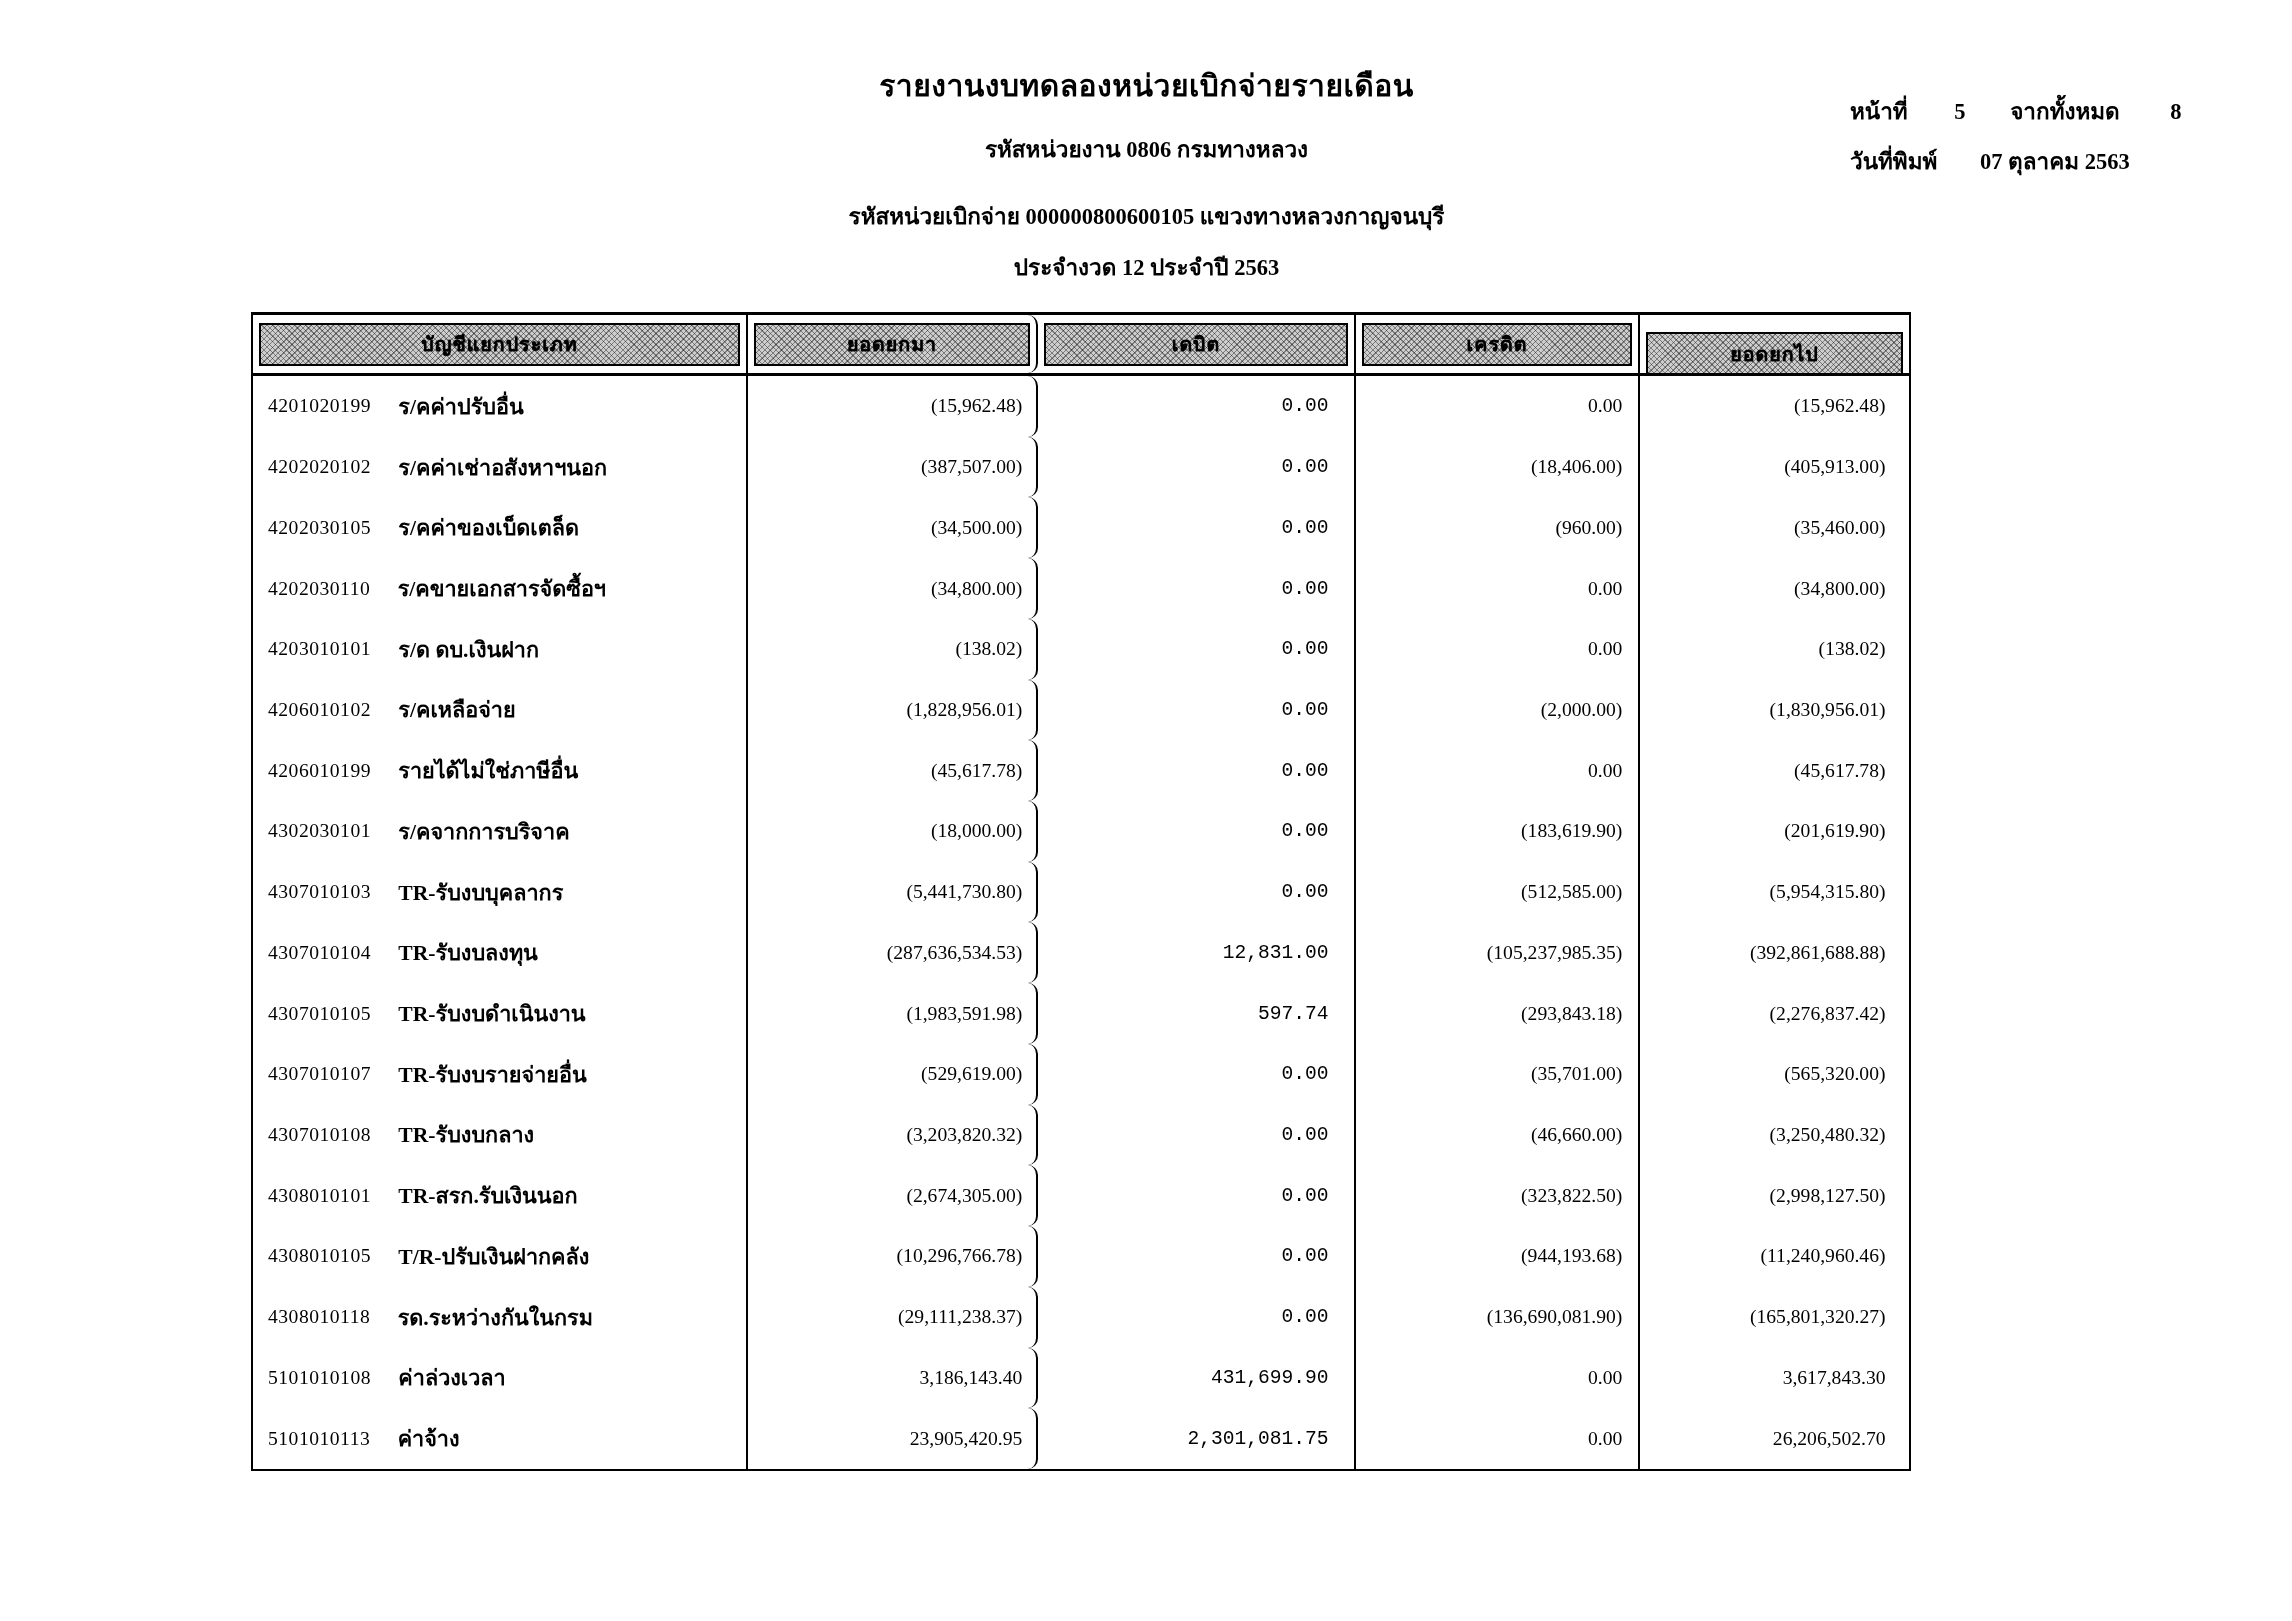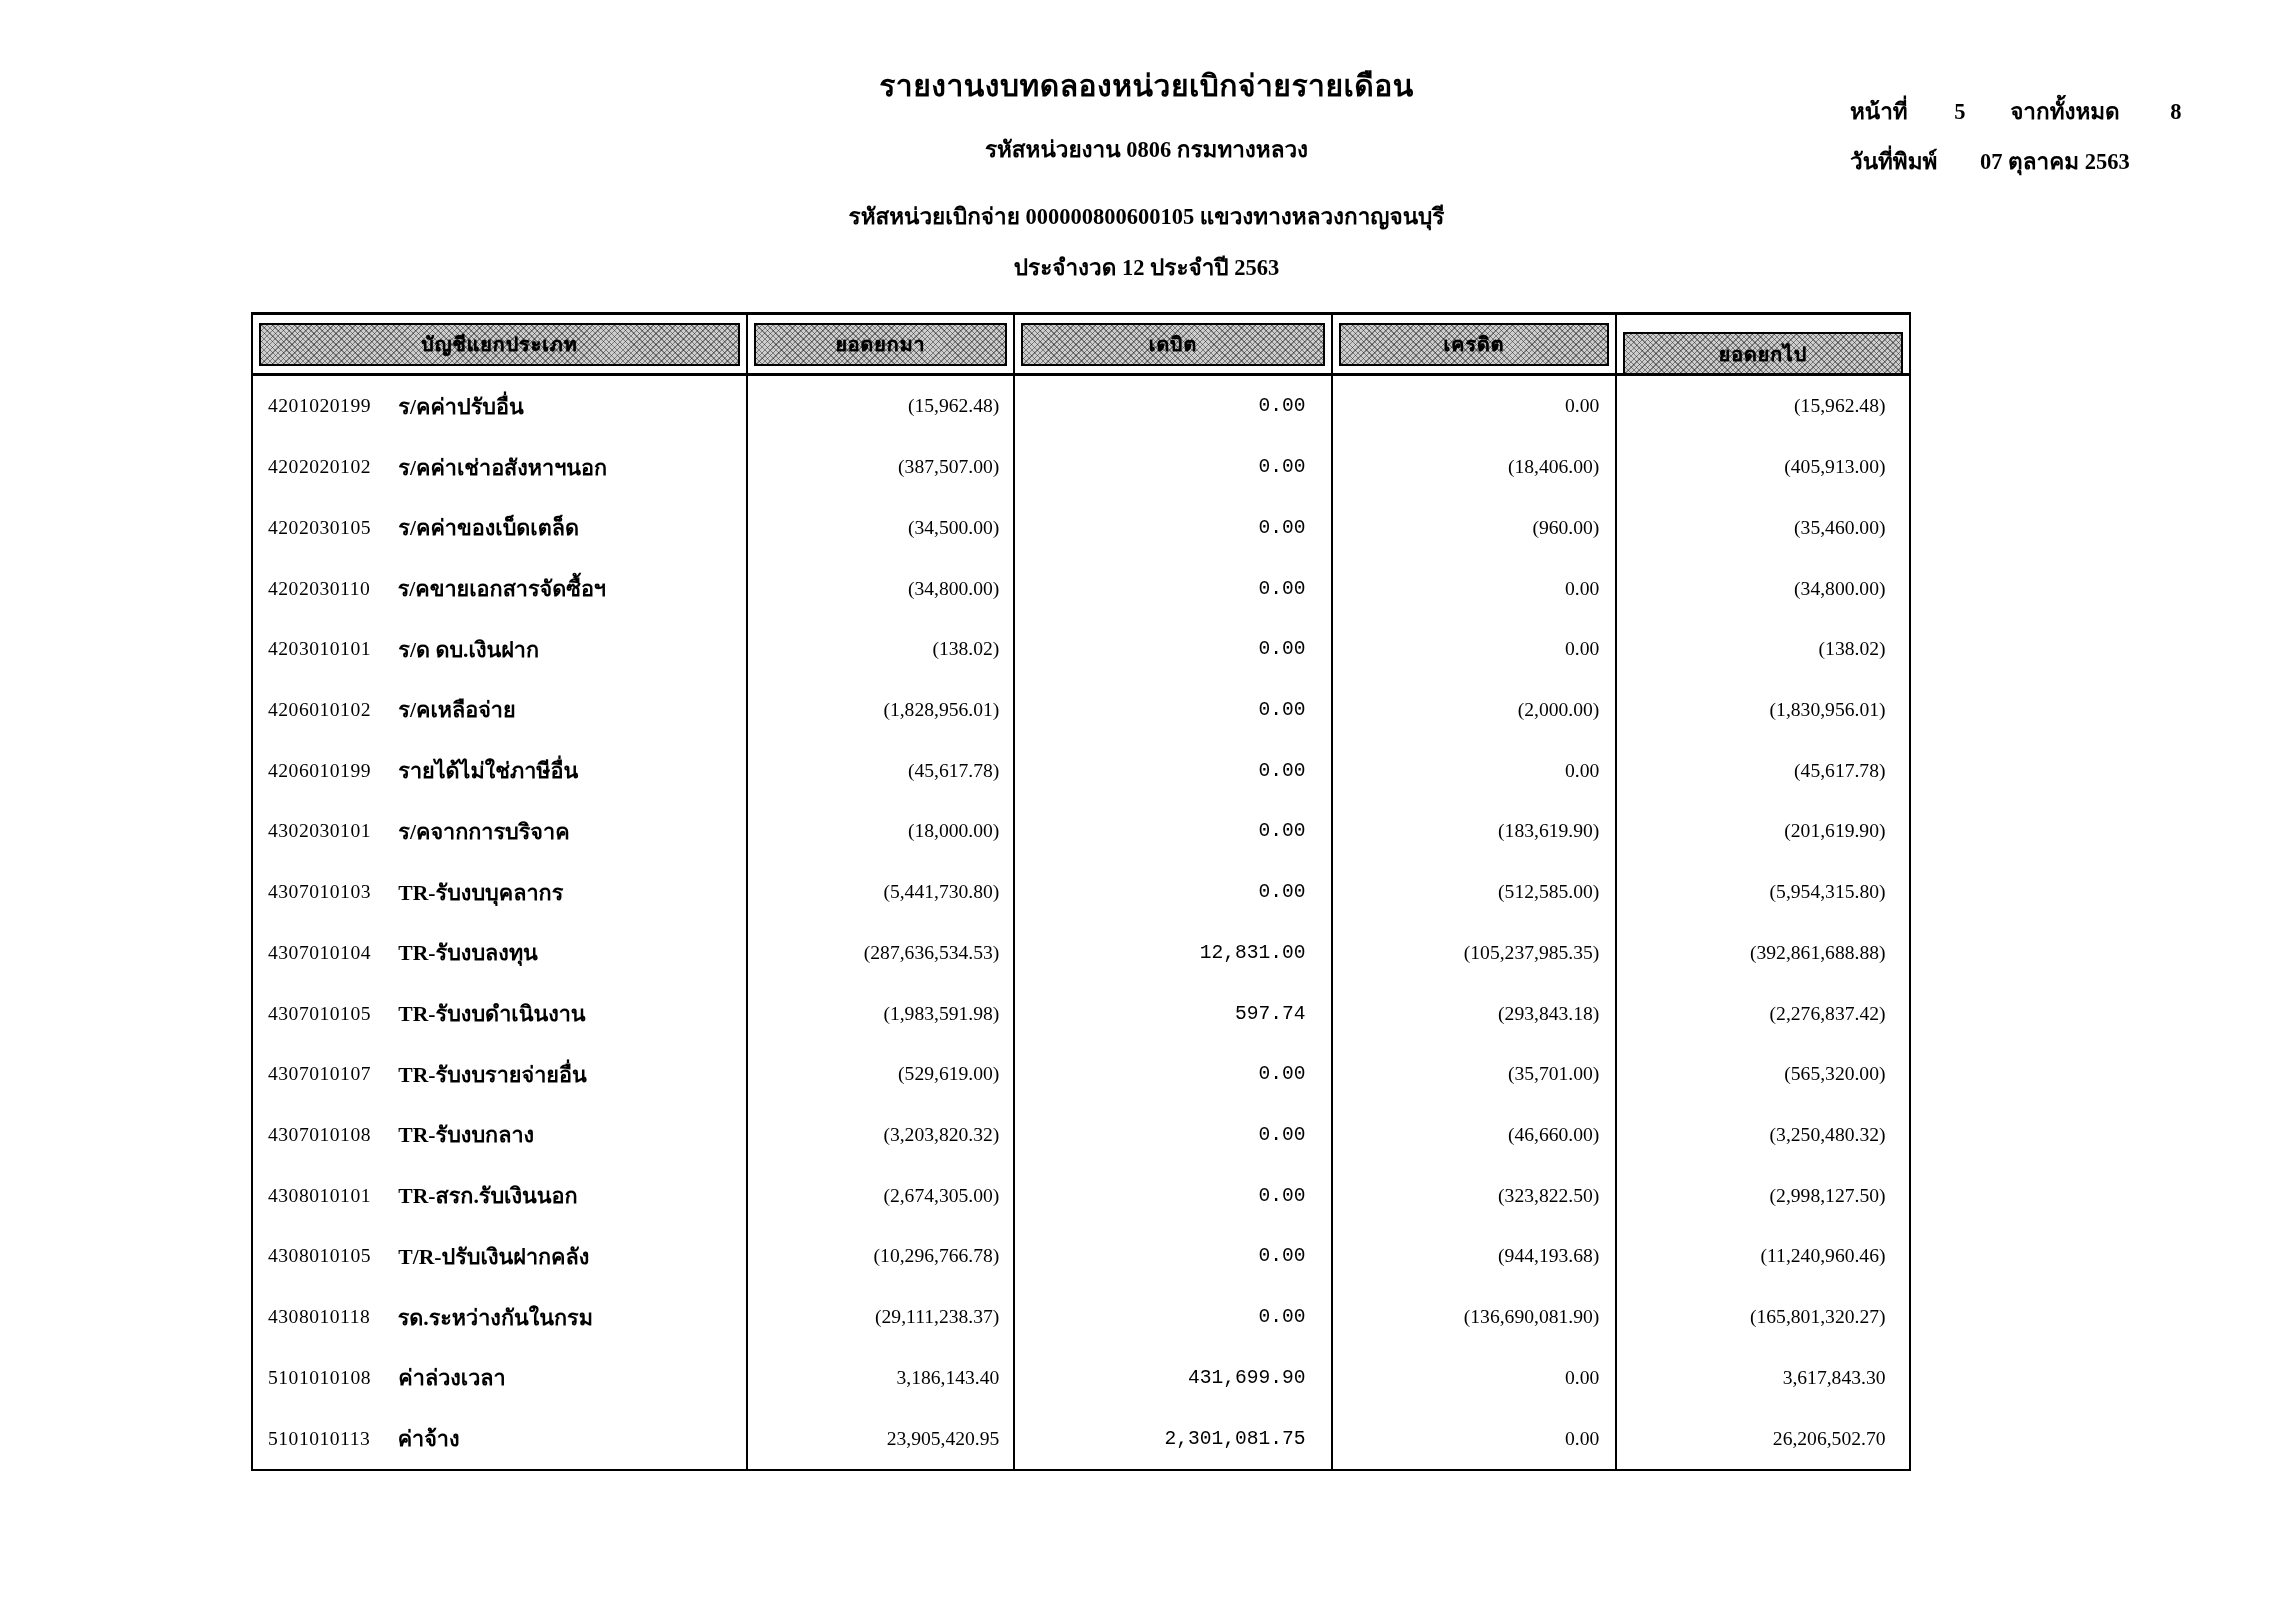--- a/index.html
+++ b/index.html
@@ -58,21 +58,21 @@
   }
 
   .tbody { flex:1; display:flex; flex-direction:column; }
   .trow { flex:1; display:flex; }
   .cell {
     box-sizing:border-box; border-right:2px solid #000;
     display:flex; align-items:center; height:100%;
   }
   .cell:last-child { border-right:none; }
 
-  .w1 { width:495px; } .w2 { width:267px; } .w3 { width:318px;font-family:Liberation Mono, monospace; } .w4 { width:284px; } .w5 { flex:1; }
+  .w1 { width:495px; } .w2 { width:290px;border-radius:10px; } .w3 { width:318px;font-family:Liberation Mono, monospace; } .w4 { width:284px; } .w5 { flex:1; }
 
   .c-acct { padding-left:15px; gap:27.4px; }
   .code { font-size:19.6px; letter-spacing:0.5px; }
   .acc-name { font-size:21.6px; font-weight:700; }
 
   .c-num { justify-content:flex-end; font-size:19.6px; font-weight:400; }
   .pr2 { padding-right:13.7px; }
   .pr3 { padding-right:25.5px; }
   .pr4 { padding-right:15.7px; }
   .pr5 { padding-right:23.5px; }

